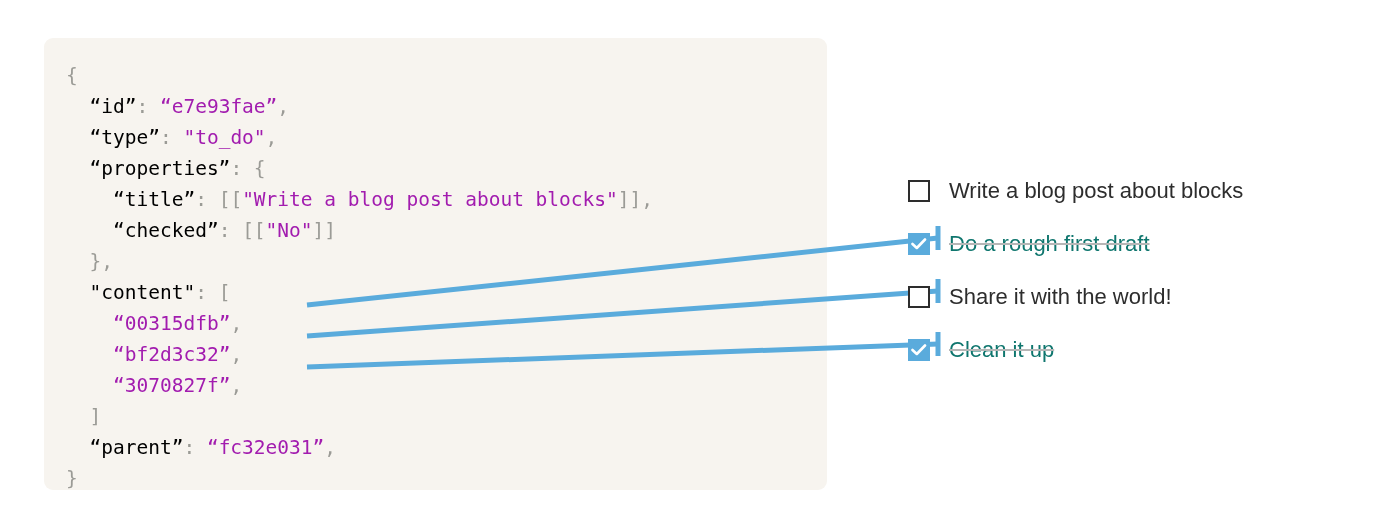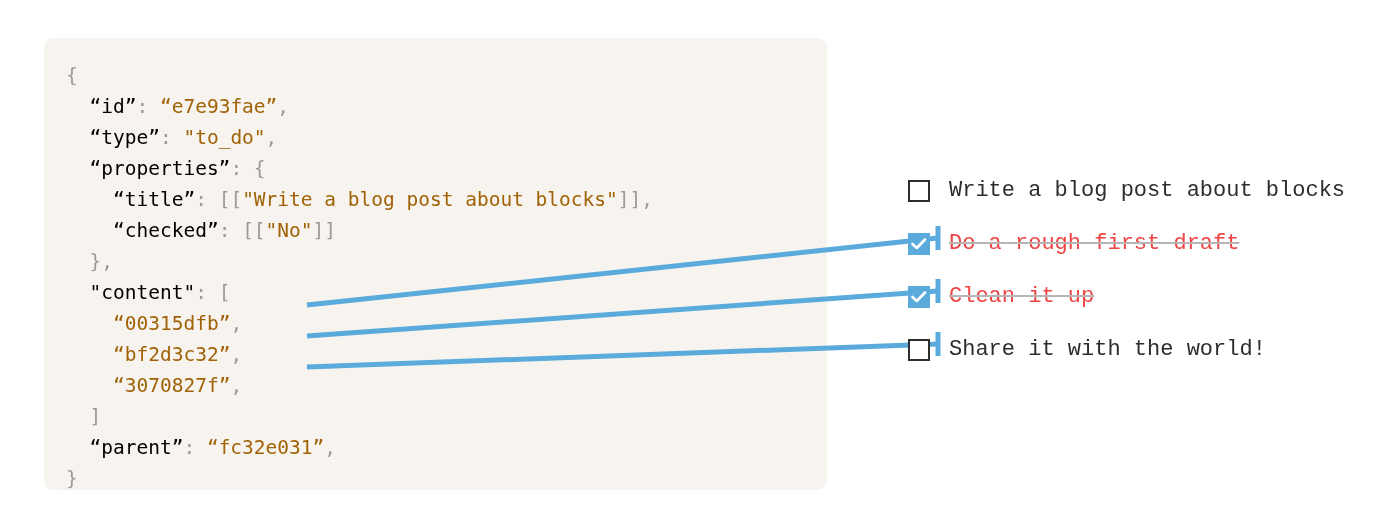--- a/index.html
+++ b/index.html
@@ -35,21 +35,21 @@
     top: 22px;
     font-family: "DejaVu Sans Mono", "Liberation Mono", monospace;
     font-size: 19.5px;
     line-height: 31px;
     white-space: pre;
     color: #9b9b96;
     letter-spacing: 0px;
   }
   .tok-punct { color: #9b9b96; }
   .tok-key   { color: #000000; }
-  .tok-str   { color: #a16207; }
+  .tok-str   { color: #a21caf; }
   .tok-colon { color: #9b9b96; }
 
   
   #connectors {
     position: absolute;
     left: 0;
     top: 0;
     width: 1400px;
     height: 532px;
     pointer-events: none;
@@ -88,29 +88,29 @@
     background: #5aabdc;
     border: none;
     position: relative;
   }
   .cb.checked svg {
     position: absolute;
     left: 3px;
     top: 4px;
   }
   .row-label {
-    font-family: Liberation Mono, monospace;
+    font-family: Liberation Sans, sans-serif;
     font-size: 22px;
     color: #2d2d2d;
     margin-left: 11px;
     white-space: nowrap;
     text-align: center;
   }
   .row-label.done {
-    color: #ef4444;
+    color: #0f766e;
     text-decoration: line-through;
     text-decoration-color: #b6b6b6;
     text-decoration-thickness: 1.6px;
   }
 </style>
 </head>
 <body>
 
 <div id="canvas">
 
@@ -145,29 +145,29 @@
           <div class="cb checked">
             <svg width="16" height="14" viewBox="0 0 16 14">
               <polyline points="1.5,7 5.8,11 14,2.5" fill="none" stroke="#ffffff" stroke-width="2.6" stroke-linecap="round" stroke-linejoin="round"></polyline>
             </svg>
           </div>
         </div>
         <span class="row-label done">Do a rough first draft</span>
       </div>
       <div class="check-row">
         <div class="box-wrap">
+          <div class="cb unchecked"></div>
+        </div>
+        <span class="row-label">Share it with the world!</span>
+      </div>
+      <div class="check-row">
+        <div class="box-wrap">
           <div class="cb checked">
             <svg width="16" height="14" viewBox="0 0 16 14">
               <polyline points="1.5,7 5.8,11 14,2.5" fill="none" stroke="#ffffff" stroke-width="2.6" stroke-linecap="round" stroke-linejoin="round"></polyline>
             </svg>
           </div>
         </div>
         <span class="row-label done">Clean it up</span>
       </div>
-      <div class="check-row">
-        <div class="box-wrap">
-          <div class="cb unchecked"></div>
-        </div>
-        <span class="row-label">Share it with the world!</span>
-      </div>
     </div>
 
 </div>
 
 </body></html>

